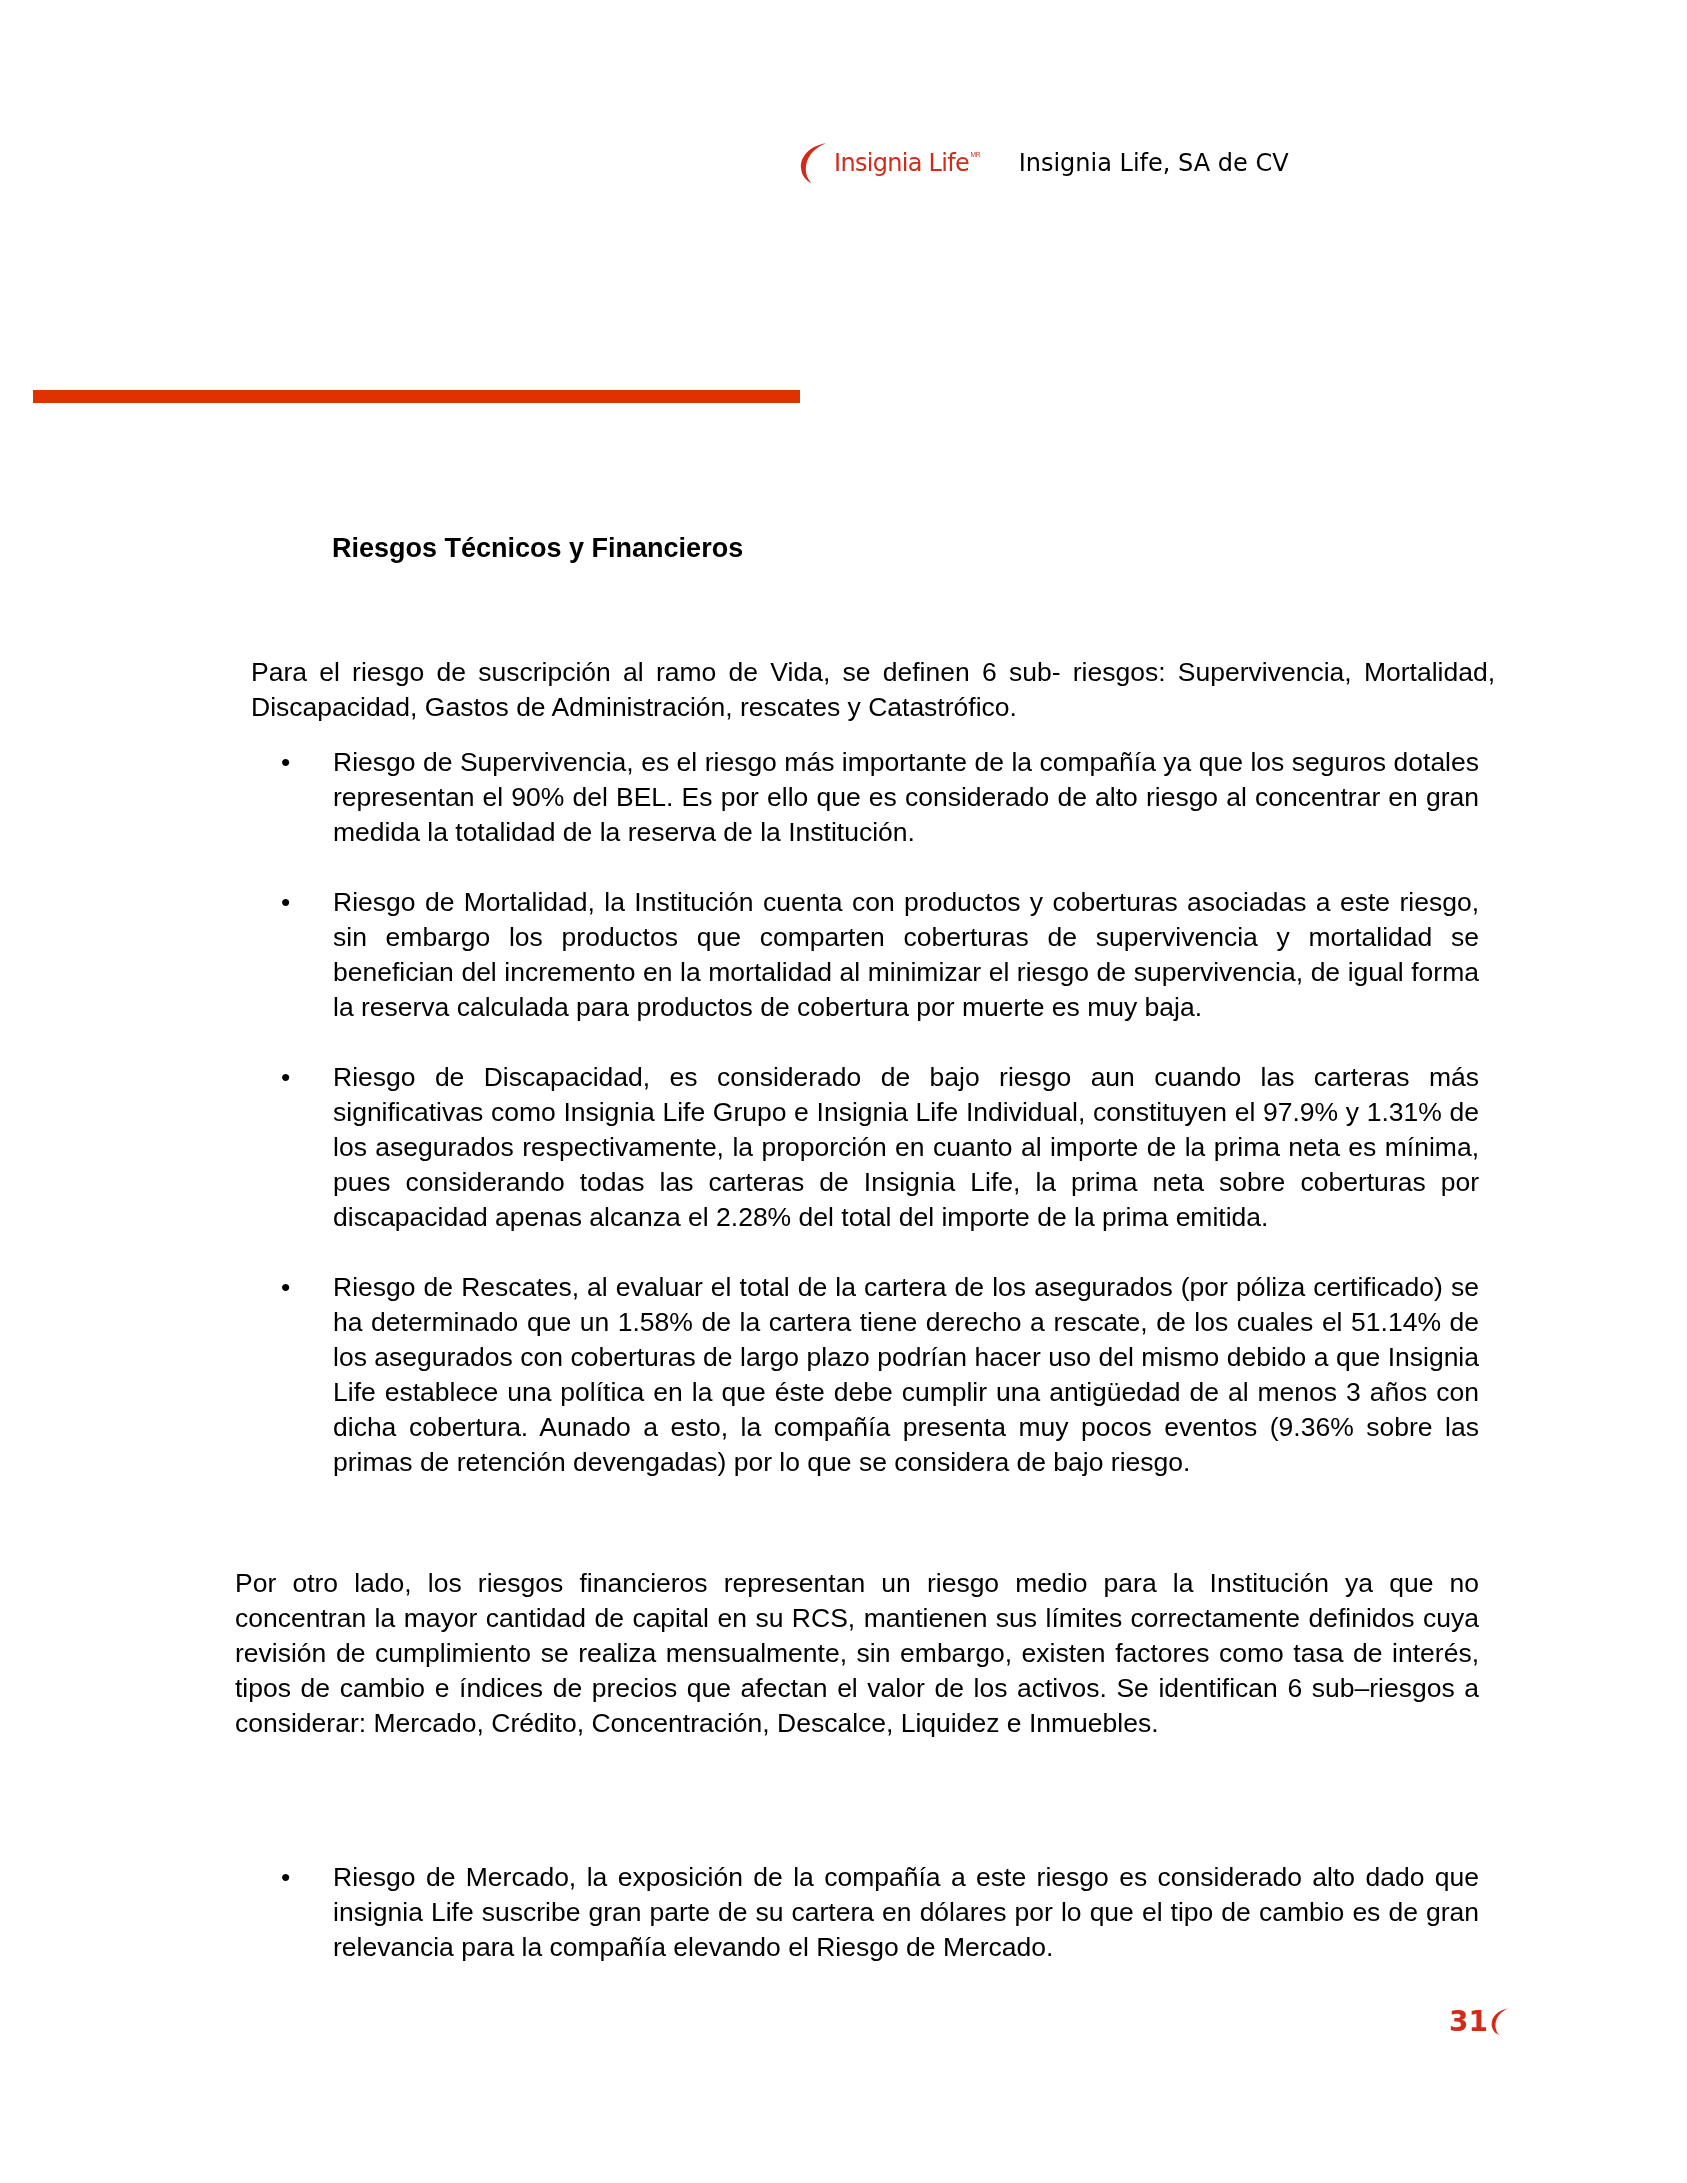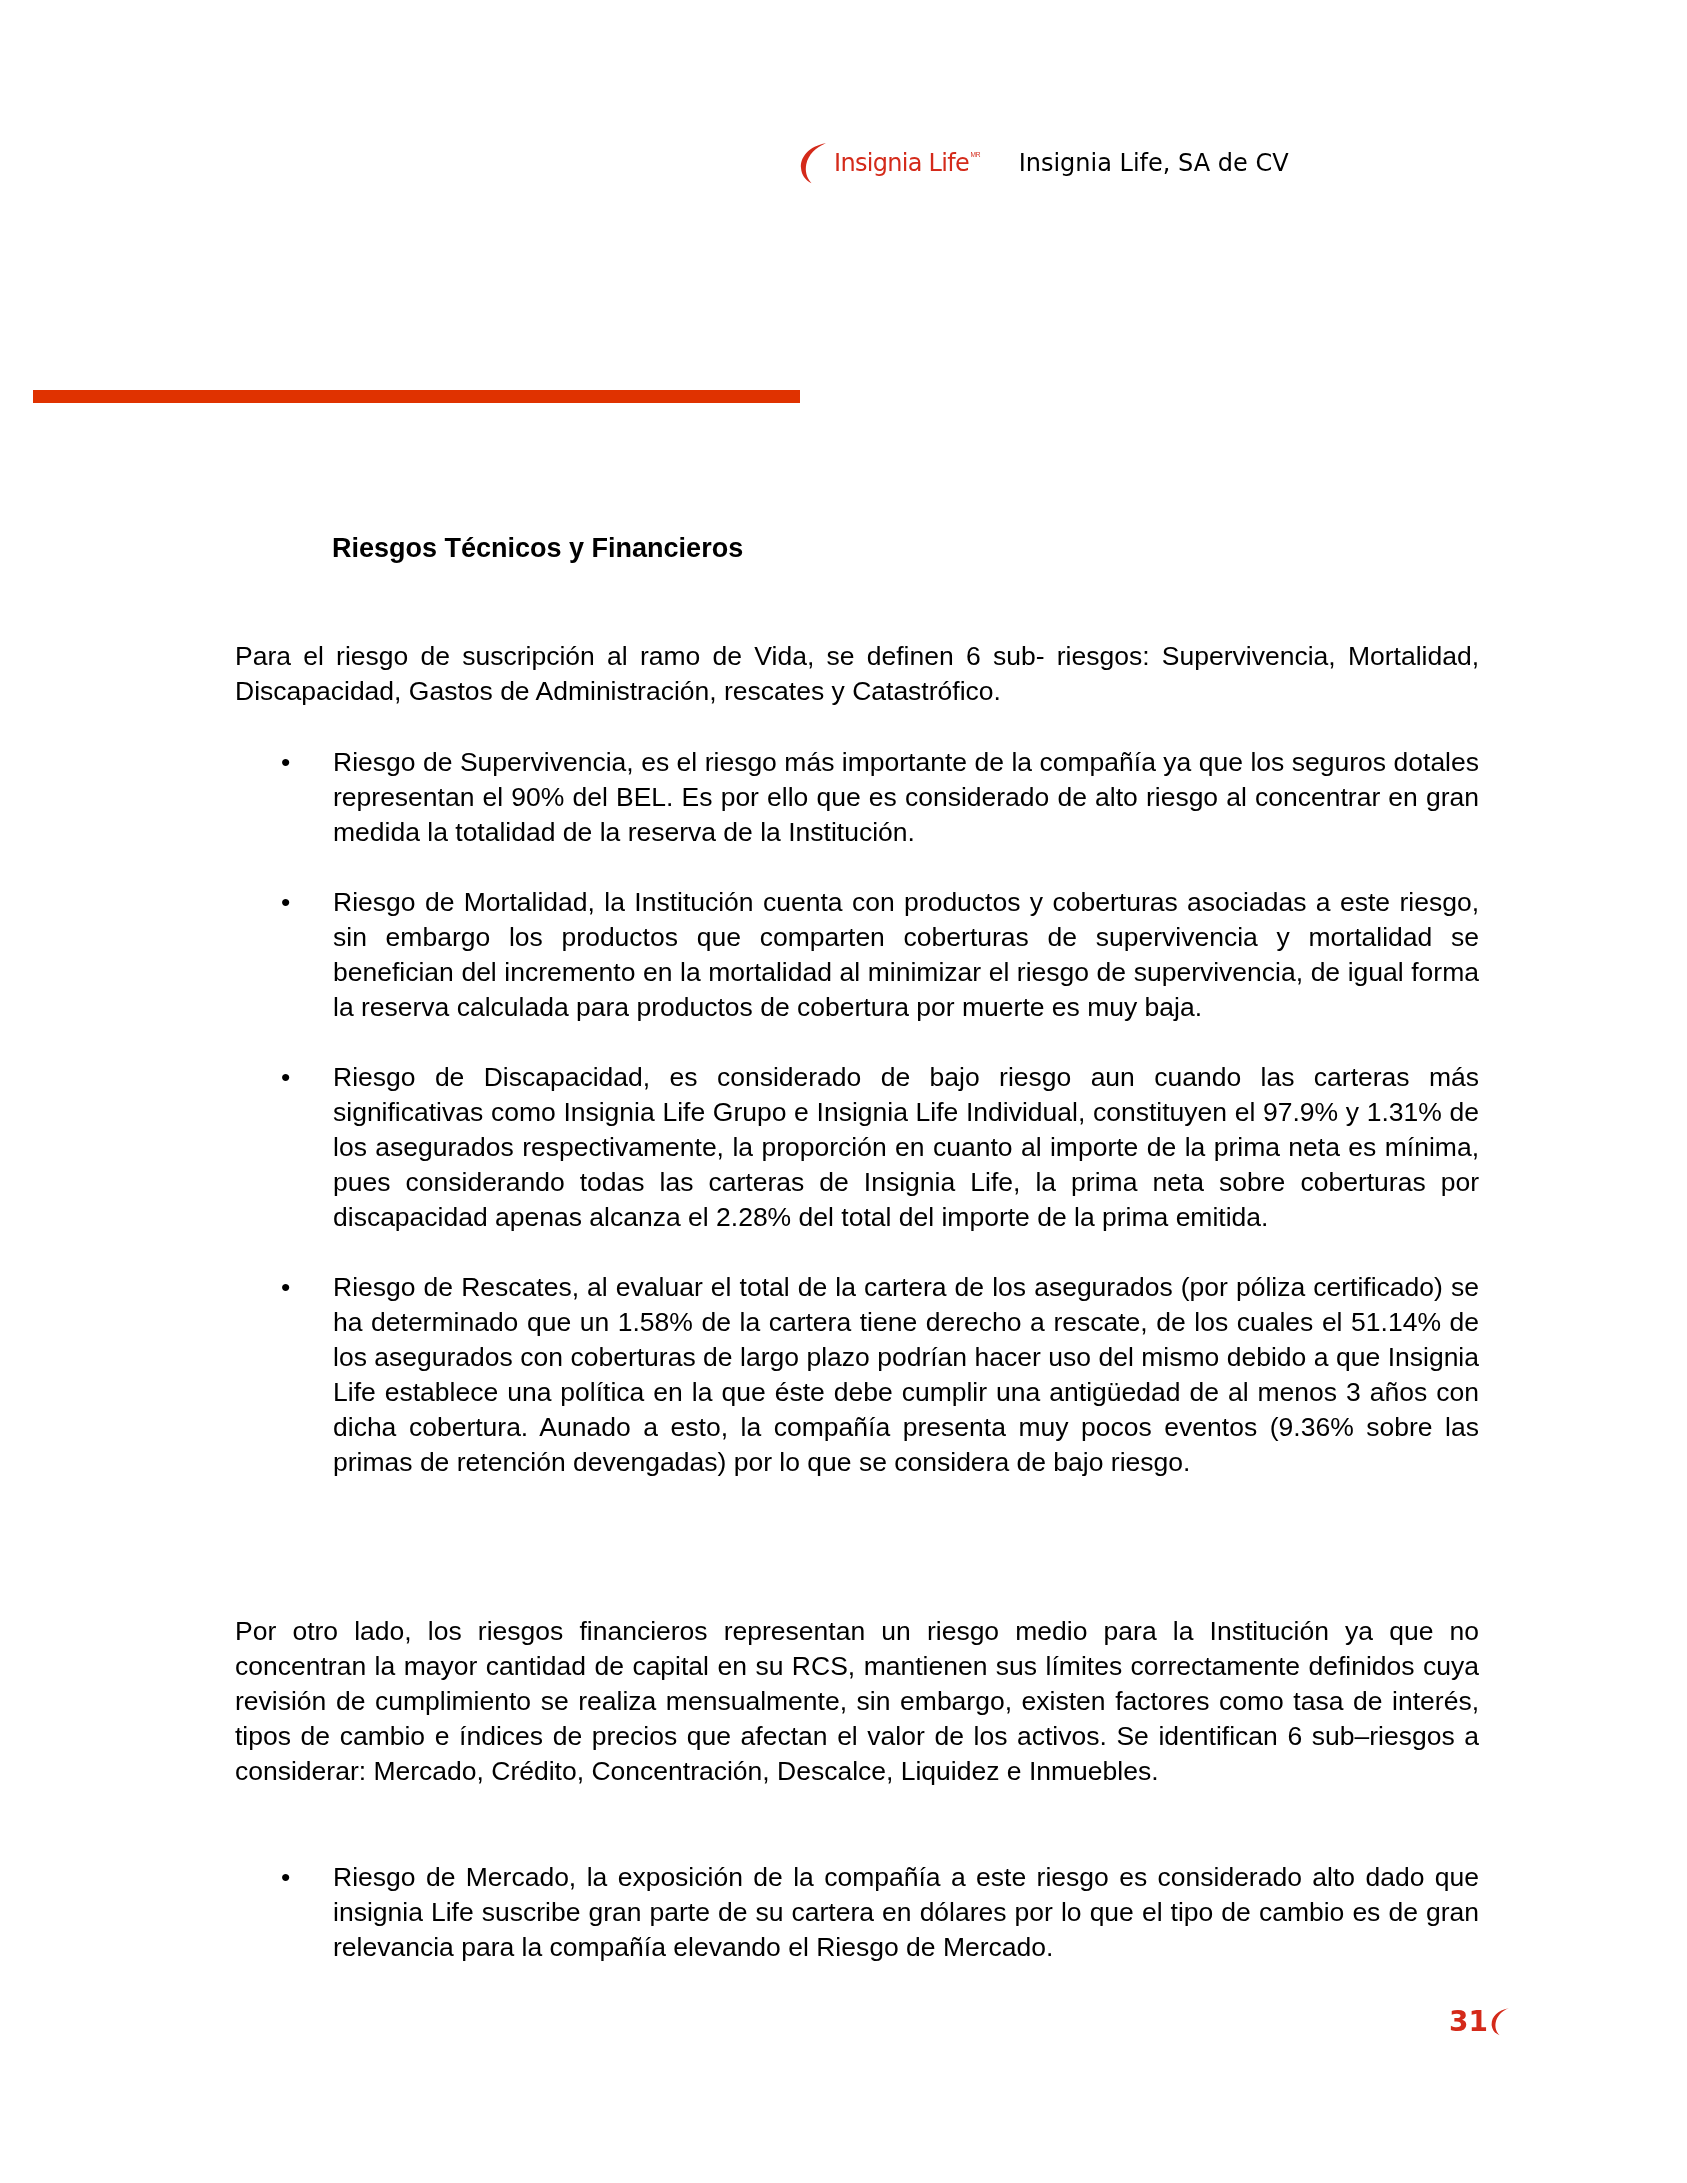--- a/index.html
+++ b/index.html
@@ -13,21 +13,21 @@
   .company { margin-left: 38px; font-family: "DejaVu Sans", sans-serif; font-size: 24px; color: #000; }
   .rule { position: absolute; left: 33px; top: 390px; width: 767px; height: 13.2px; background: #e03200; }
   .title { position: absolute; left: 332px; top: 533px; font-size: 27px; font-weight: bold; text-align: right; }
   .body-text { position: absolute; left: 235px; width: 1244px; font-size: 26.5px; line-height: 35px; text-align: justify; }
   .p1 { top: 639px; }
   .list { position: absolute; left: 235px; width: 1244px; margin: 0; padding: 0; list-style: none; }
   .list li { position: relative; padding-left: 98px; font-size: 26.5px; line-height: 35px; text-align: justify; }
   .list li .bullet { position: absolute; left: 46px; top: 0; }
   .l1 { top: 745px; }
   .l1 li { margin-bottom: 35px; }
-  .p2 { top: 1614px; }
+  .p2 { top: 1566px; }
   .l2 { top: 1860px; }
   .footer { position: absolute; left: 1449px; top: 2005px; display: flex; align-items: center; }
   .page-num { color: #d42a1a; font-weight: bold; font-size: 28px; font-family: "DejaVu Sans", sans-serif; }
   .footer-mark { width: 22.5px; height: 29px; margin-left: 1.3px; }
 </style>
 </head>
 <body>
 
 <div class="header">
   <div class="logo">
@@ -37,21 +37,21 @@
     <span class="logo-text">Insignia Life</span>
     <span class="logo-tm">MR</span>
   </div>
   <span class="company">Insignia Life, SA de CV</span>
 </div>
 
 <div class="rule"></div>
 
 <div class="title">Riesgos Técnicos y Financieros</div>
 
-<p class="body-text p1" style="margin:0">Para el riesgo de suscripción al ramo de Vida, se definen 6 sub- riesgos: Supervivencia, Mortalidad, Discapacidad, Gastos de Administración, rescates y Catastrófico.</p>
+<p class="body-text p1" style="margin:16px">Para el riesgo de suscripción al ramo de Vida, se definen 6 sub- riesgos: Supervivencia, Mortalidad, Discapacidad, Gastos de Administración, rescates y Catastrófico.</p>
 
 <ul class="list l1">
   <li><span class="bullet">•</span><span>Riesgo de Supervivencia, es el riesgo más importante de la compañía ya que los seguros dotales representan el 90% del BEL. Es por ello que es considerado de alto riesgo al concentrar en gran medida la totalidad de la reserva de la Institución.</span></li>
   <li><span class="bullet">•</span><span>Riesgo de Mortalidad, la Institución cuenta con productos y coberturas asociadas a este riesgo, sin embargo los productos que comparten coberturas de supervivencia y mortalidad se benefician del incremento en la mortalidad al minimizar el riesgo de supervivencia, de igual forma la reserva calculada para productos de cobertura por muerte es muy baja.</span></li>
   <li><span class="bullet">•</span><span>Riesgo de Discapacidad, es considerado de bajo riesgo aun cuando las carteras más significativas como Insignia Life Grupo e Insignia Life Individual, constituyen el 97.9% y 1.31% de los asegurados respectivamente, la proporción en cuanto al importe de la prima neta es mínima, pues considerando todas las carteras de Insignia Life, la prima neta sobre coberturas por discapacidad apenas alcanza el 2.28% del total del importe de la prima emitida.</span></li>
   <li style="margin-bottom:0"><span class="bullet">•</span><span>Riesgo de Rescates, al evaluar el total de la cartera de los asegurados (por póliza certificado) se ha determinado que un 1.58% de la cartera tiene derecho a rescate, de los cuales el 51.14% de los asegurados con coberturas de largo plazo podrían hacer uso del mismo debido a que Insignia Life establece una política en la que éste debe cumplir una antigüedad de al menos 3 años con dicha cobertura. Aunado a esto, la compañía presenta muy pocos eventos (9.36% sobre las primas de retención devengadas) por lo que se considera de bajo riesgo.</span></li>
 </ul>
 
 <p class="body-text p2" style="margin:0">Por otro lado, los riesgos financieros representan un riesgo medio para la Institución ya que no concentran la mayor cantidad de capital en su RCS, mantienen sus límites correctamente definidos cuya revisión de cumplimiento se realiza mensualmente, sin embargo, existen factores como tasa de interés, tipos de cambio e índices de precios que afectan el valor de los activos. Se identifican 6 sub–riesgos a considerar: Mercado, Crédito, Concentración, Descalce, Liquidez e Inmuebles.</p>
 

